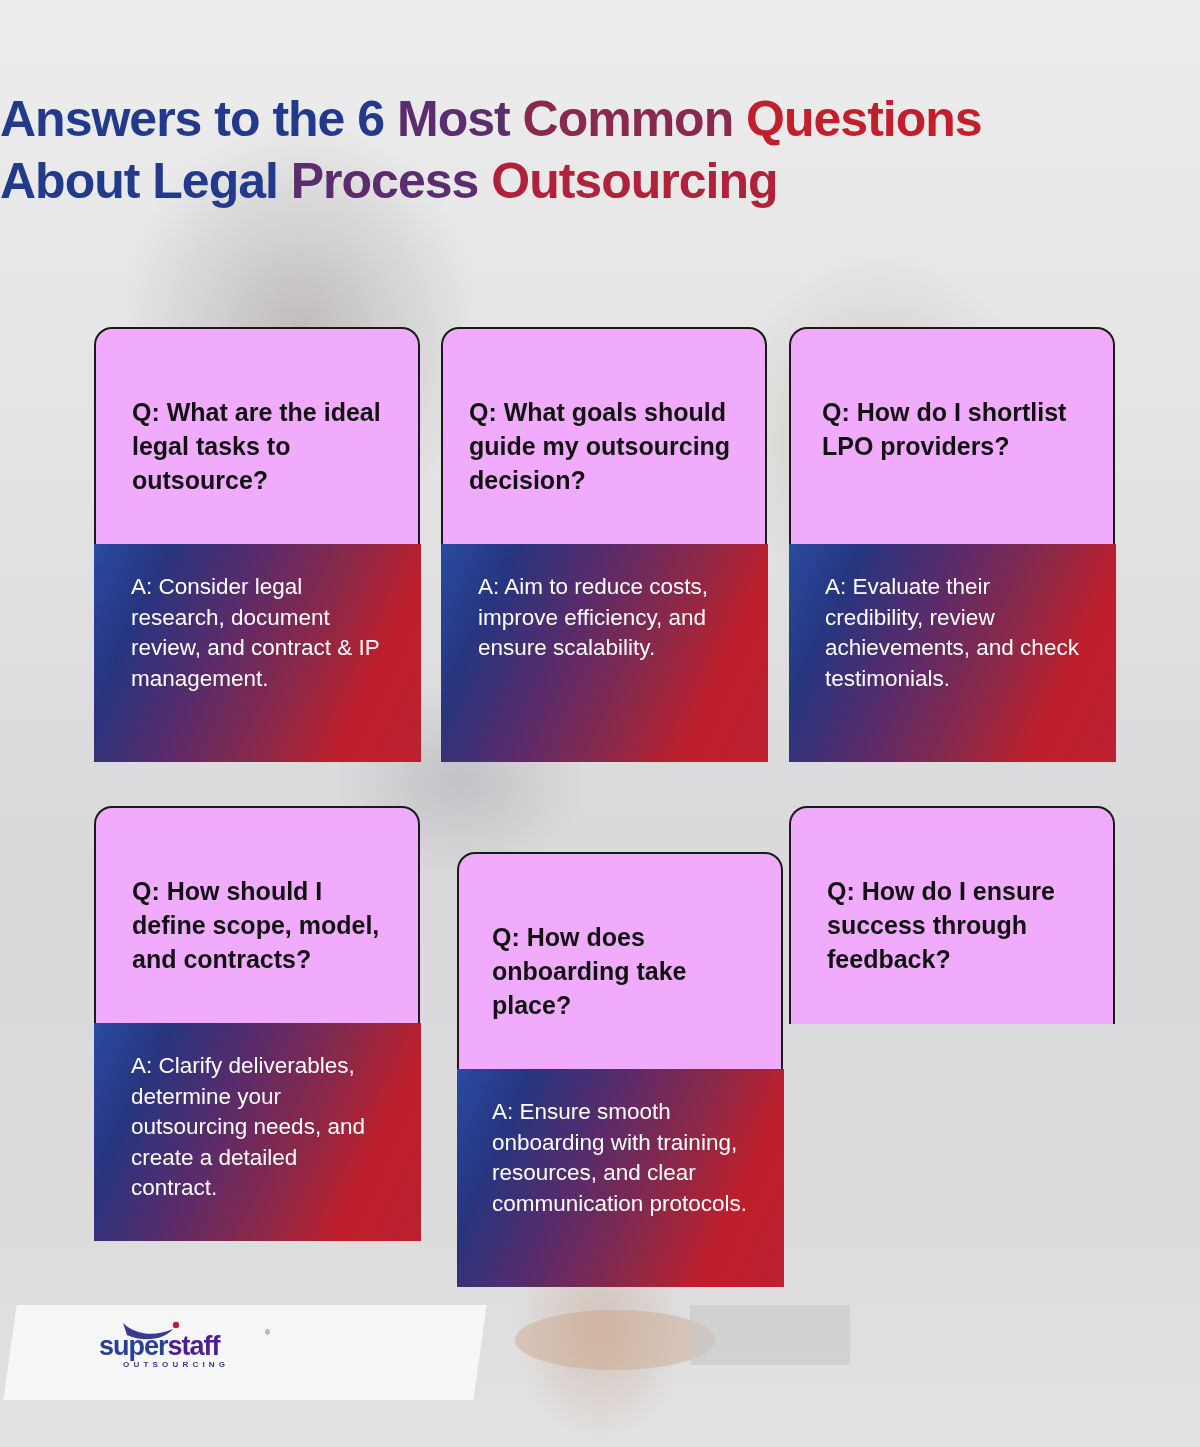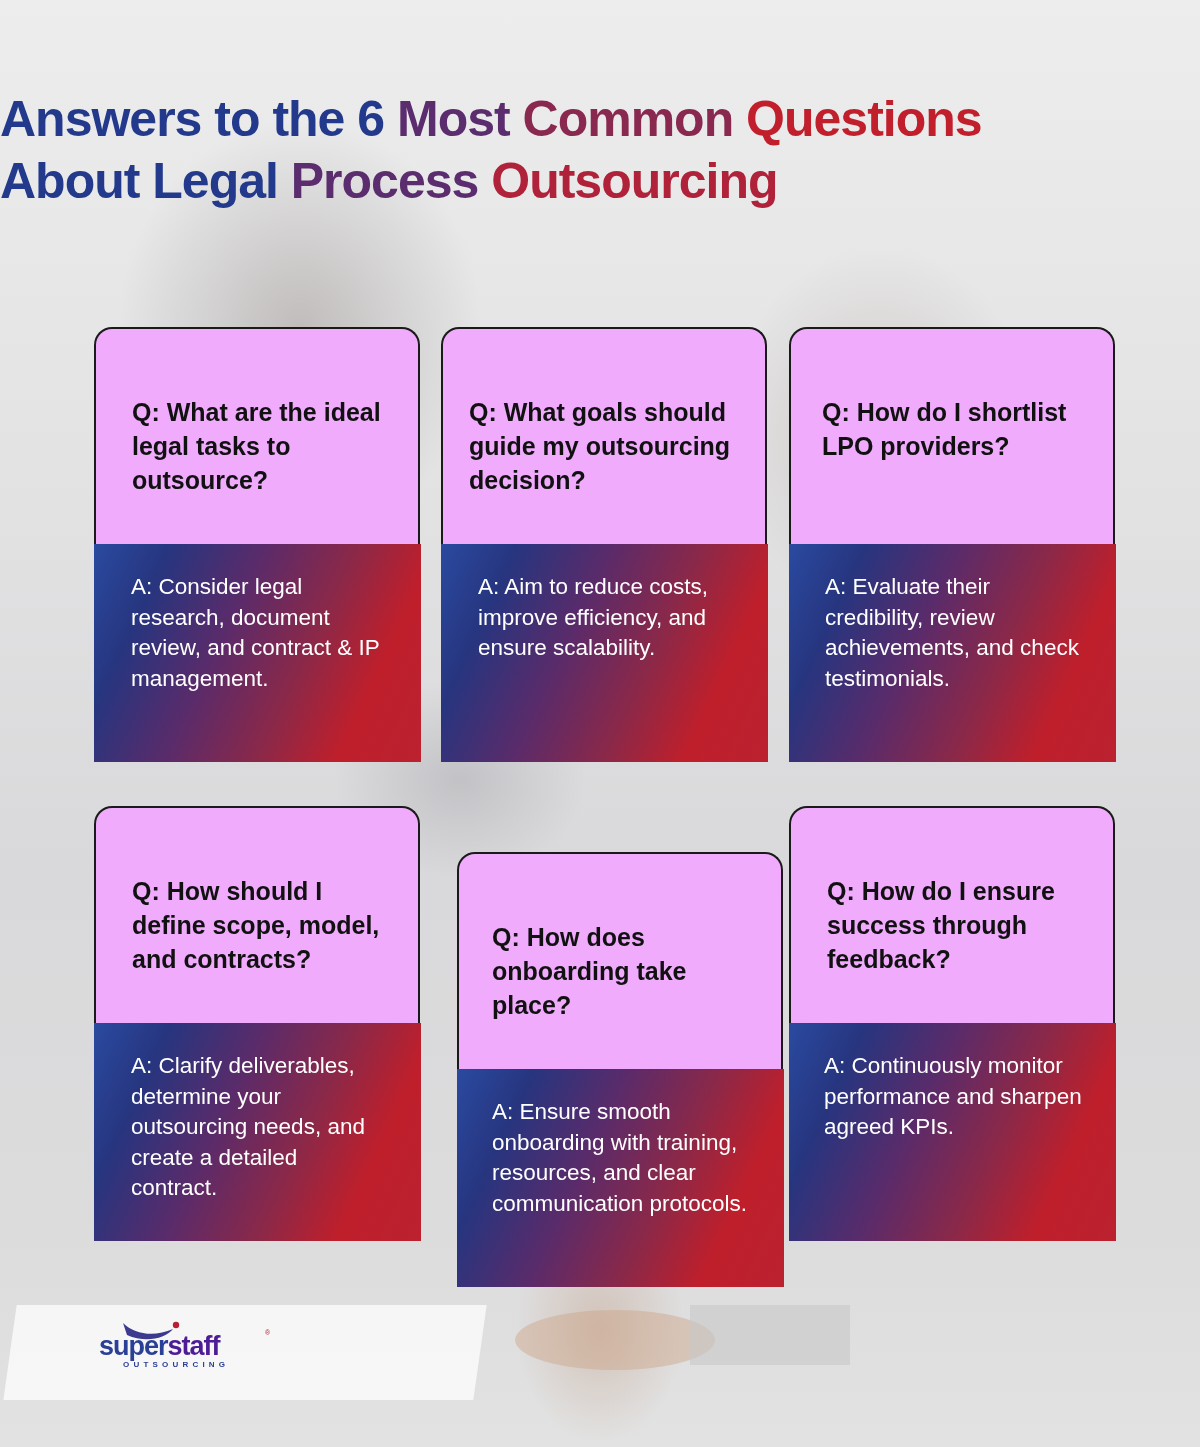--- a/index.html
+++ b/index.html
@@ -138,21 +138,20 @@
 <div class="card" style="left:94px; top:806px;">
   <div class="q" style="padding-right:22px;">Q: How should I define scope, model, and contracts?</div>
   <div class="a" style="padding-right:40px;">A: Clarify deliverables, determine your outsourcing needs, and create a detailed contract.</div>
 </div>
 <div class="card" style="left:441px; top:852px;margin-left:16px;">
   <div class="q" style="padding-left:33px; padding-right:60px;">Q: How does onboarding take place?</div>
   <div class="a" style="padding-left:35px; padding-right:28px;">A: Ensure smooth onboarding with training, resources, and clear communication protocols.</div>
 </div>
 <div class="card" style="left:789px; top:806px;">
   <div class="q" style="padding-right:40px;">Q: How do I ensure success through feedback?</div>
-  <div class="a" style="padding-left:35px; padding-right:14px;">A: Continuously monitor performance and sharpen agreed KPIs.</div>
 </div>
 
 <div class="logo">
   <svg class="swoosh" viewBox="0 0 60 22">
     <path d="M2 2 C 14 14, 34 16, 52 8 C 44 18, 24 22, 6 14 Z" fill="#3b3a8e"></path>
     <circle cx="55" cy="4" r="3.2" fill="#b81f34"></circle>
   </svg>
   <div class="word">
     <span class="sup">super</span><span class="staff">staff</span>
   </div>

